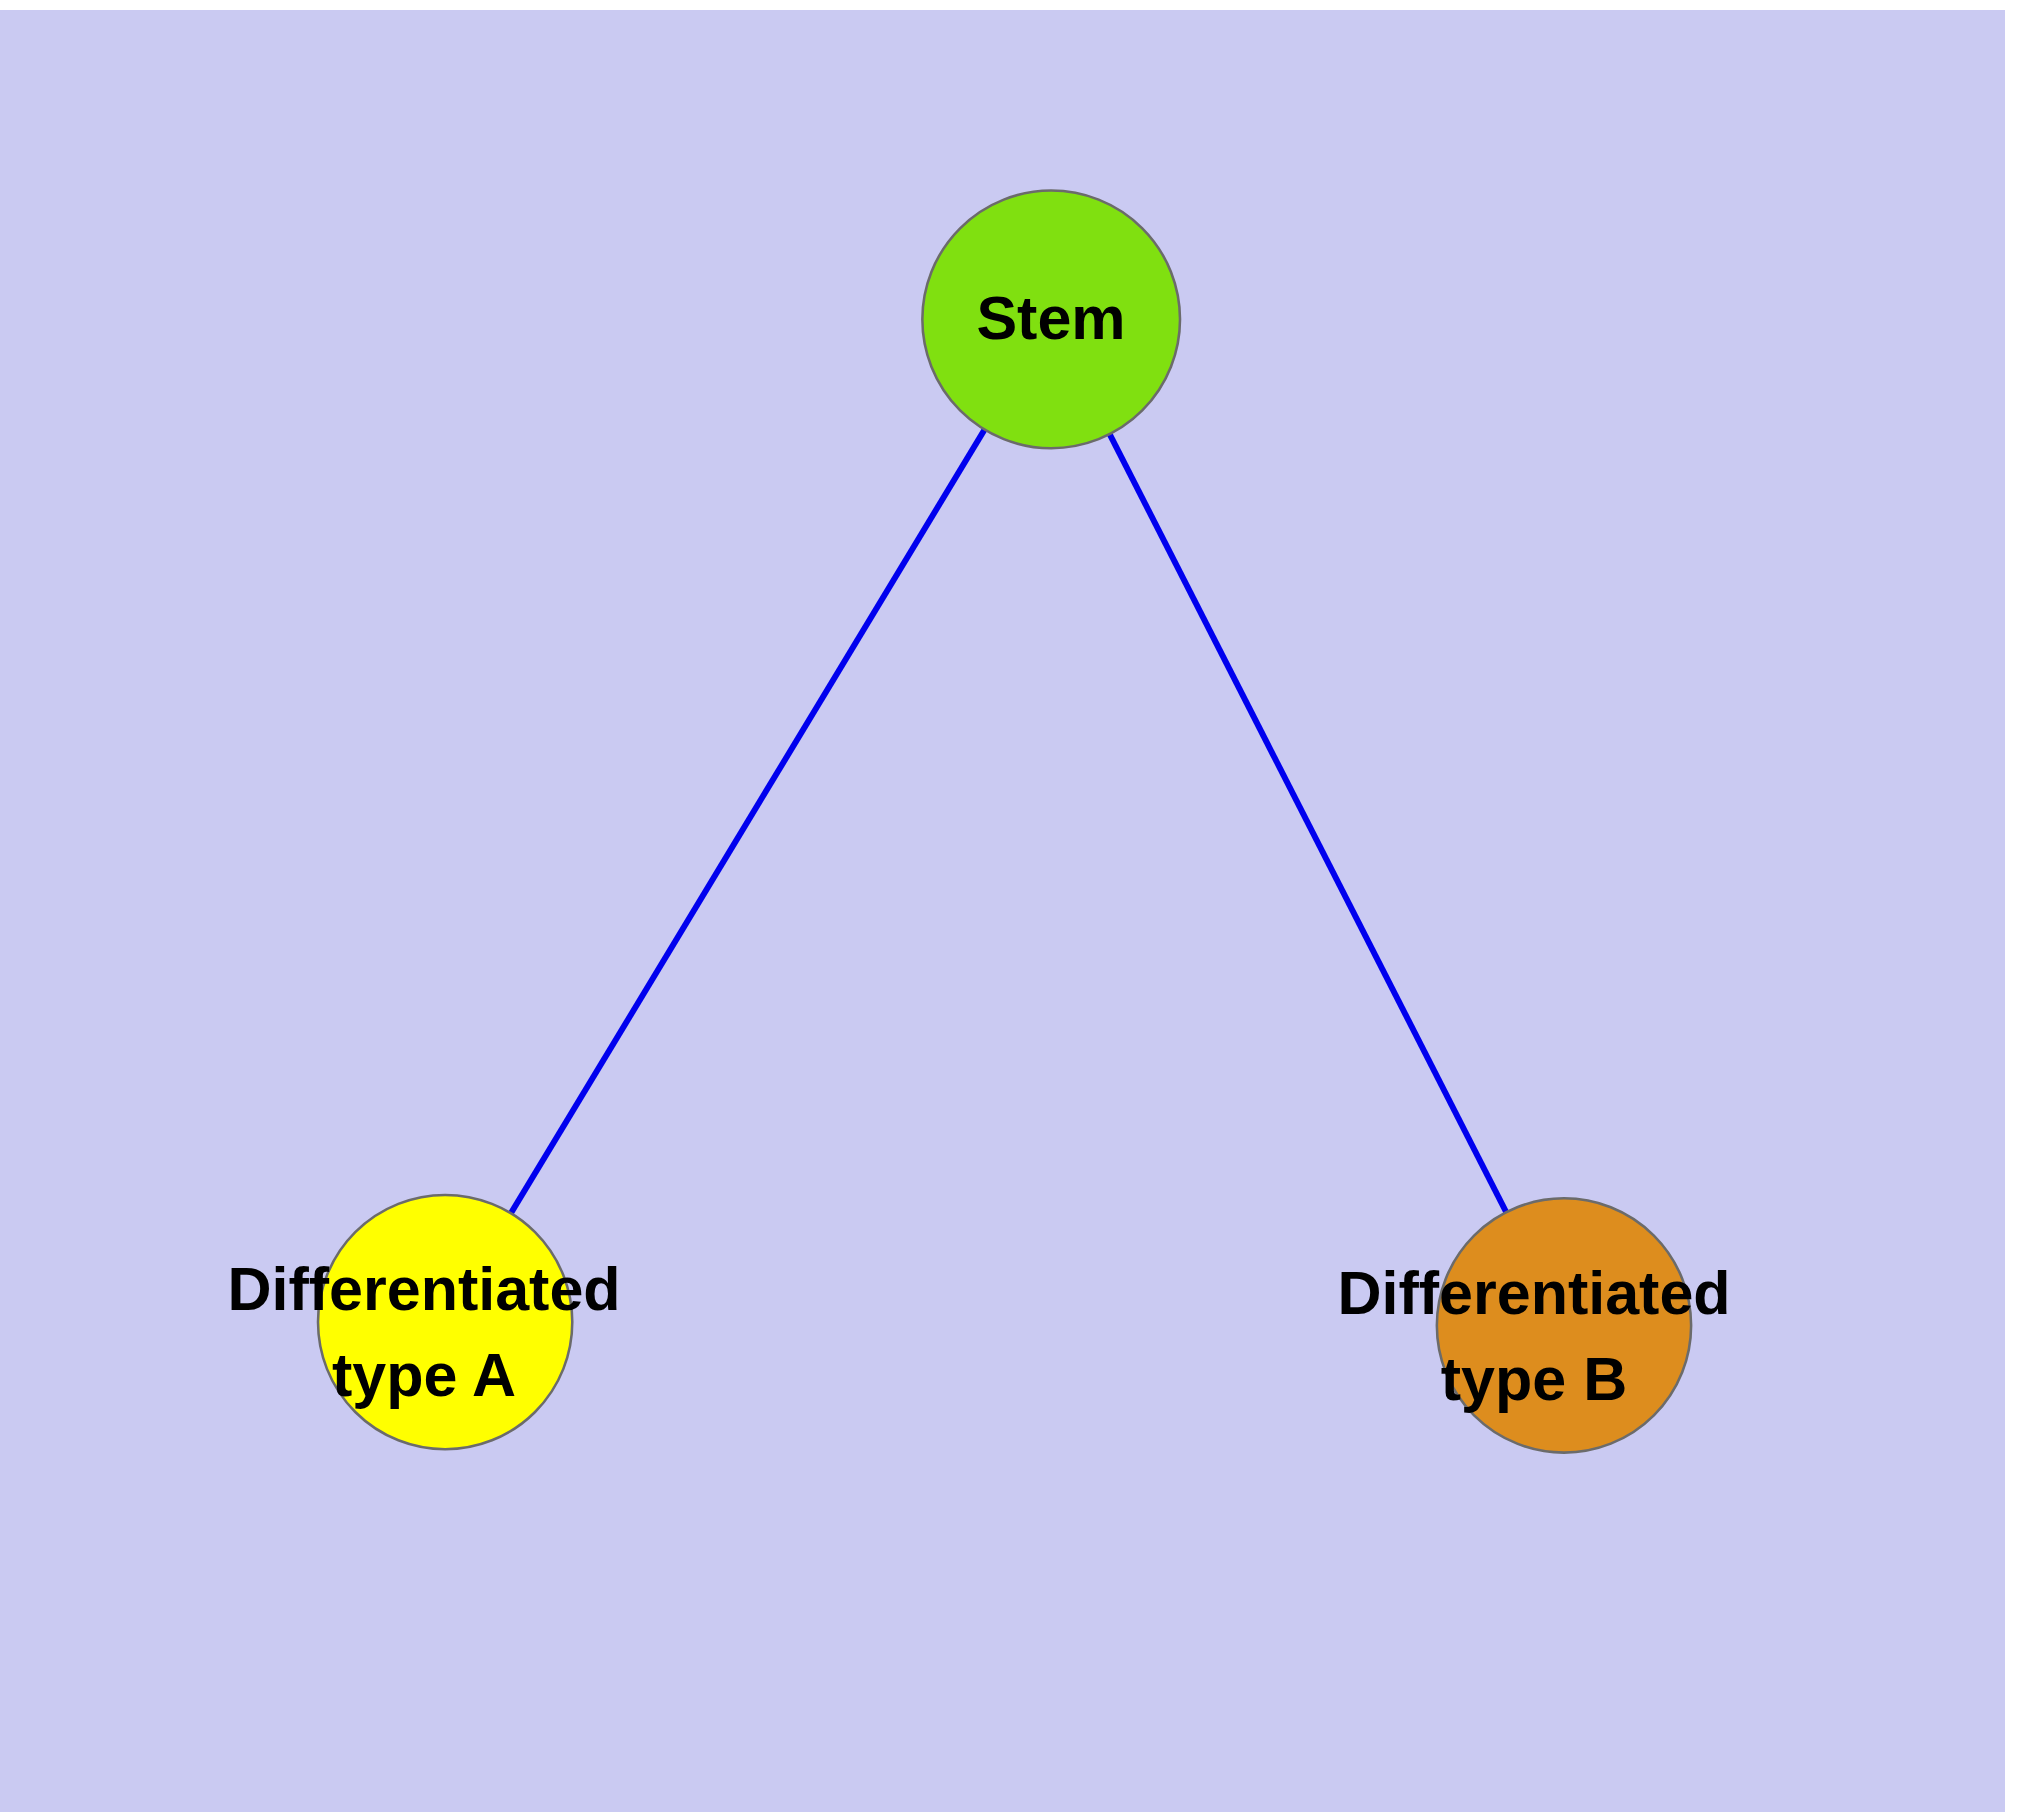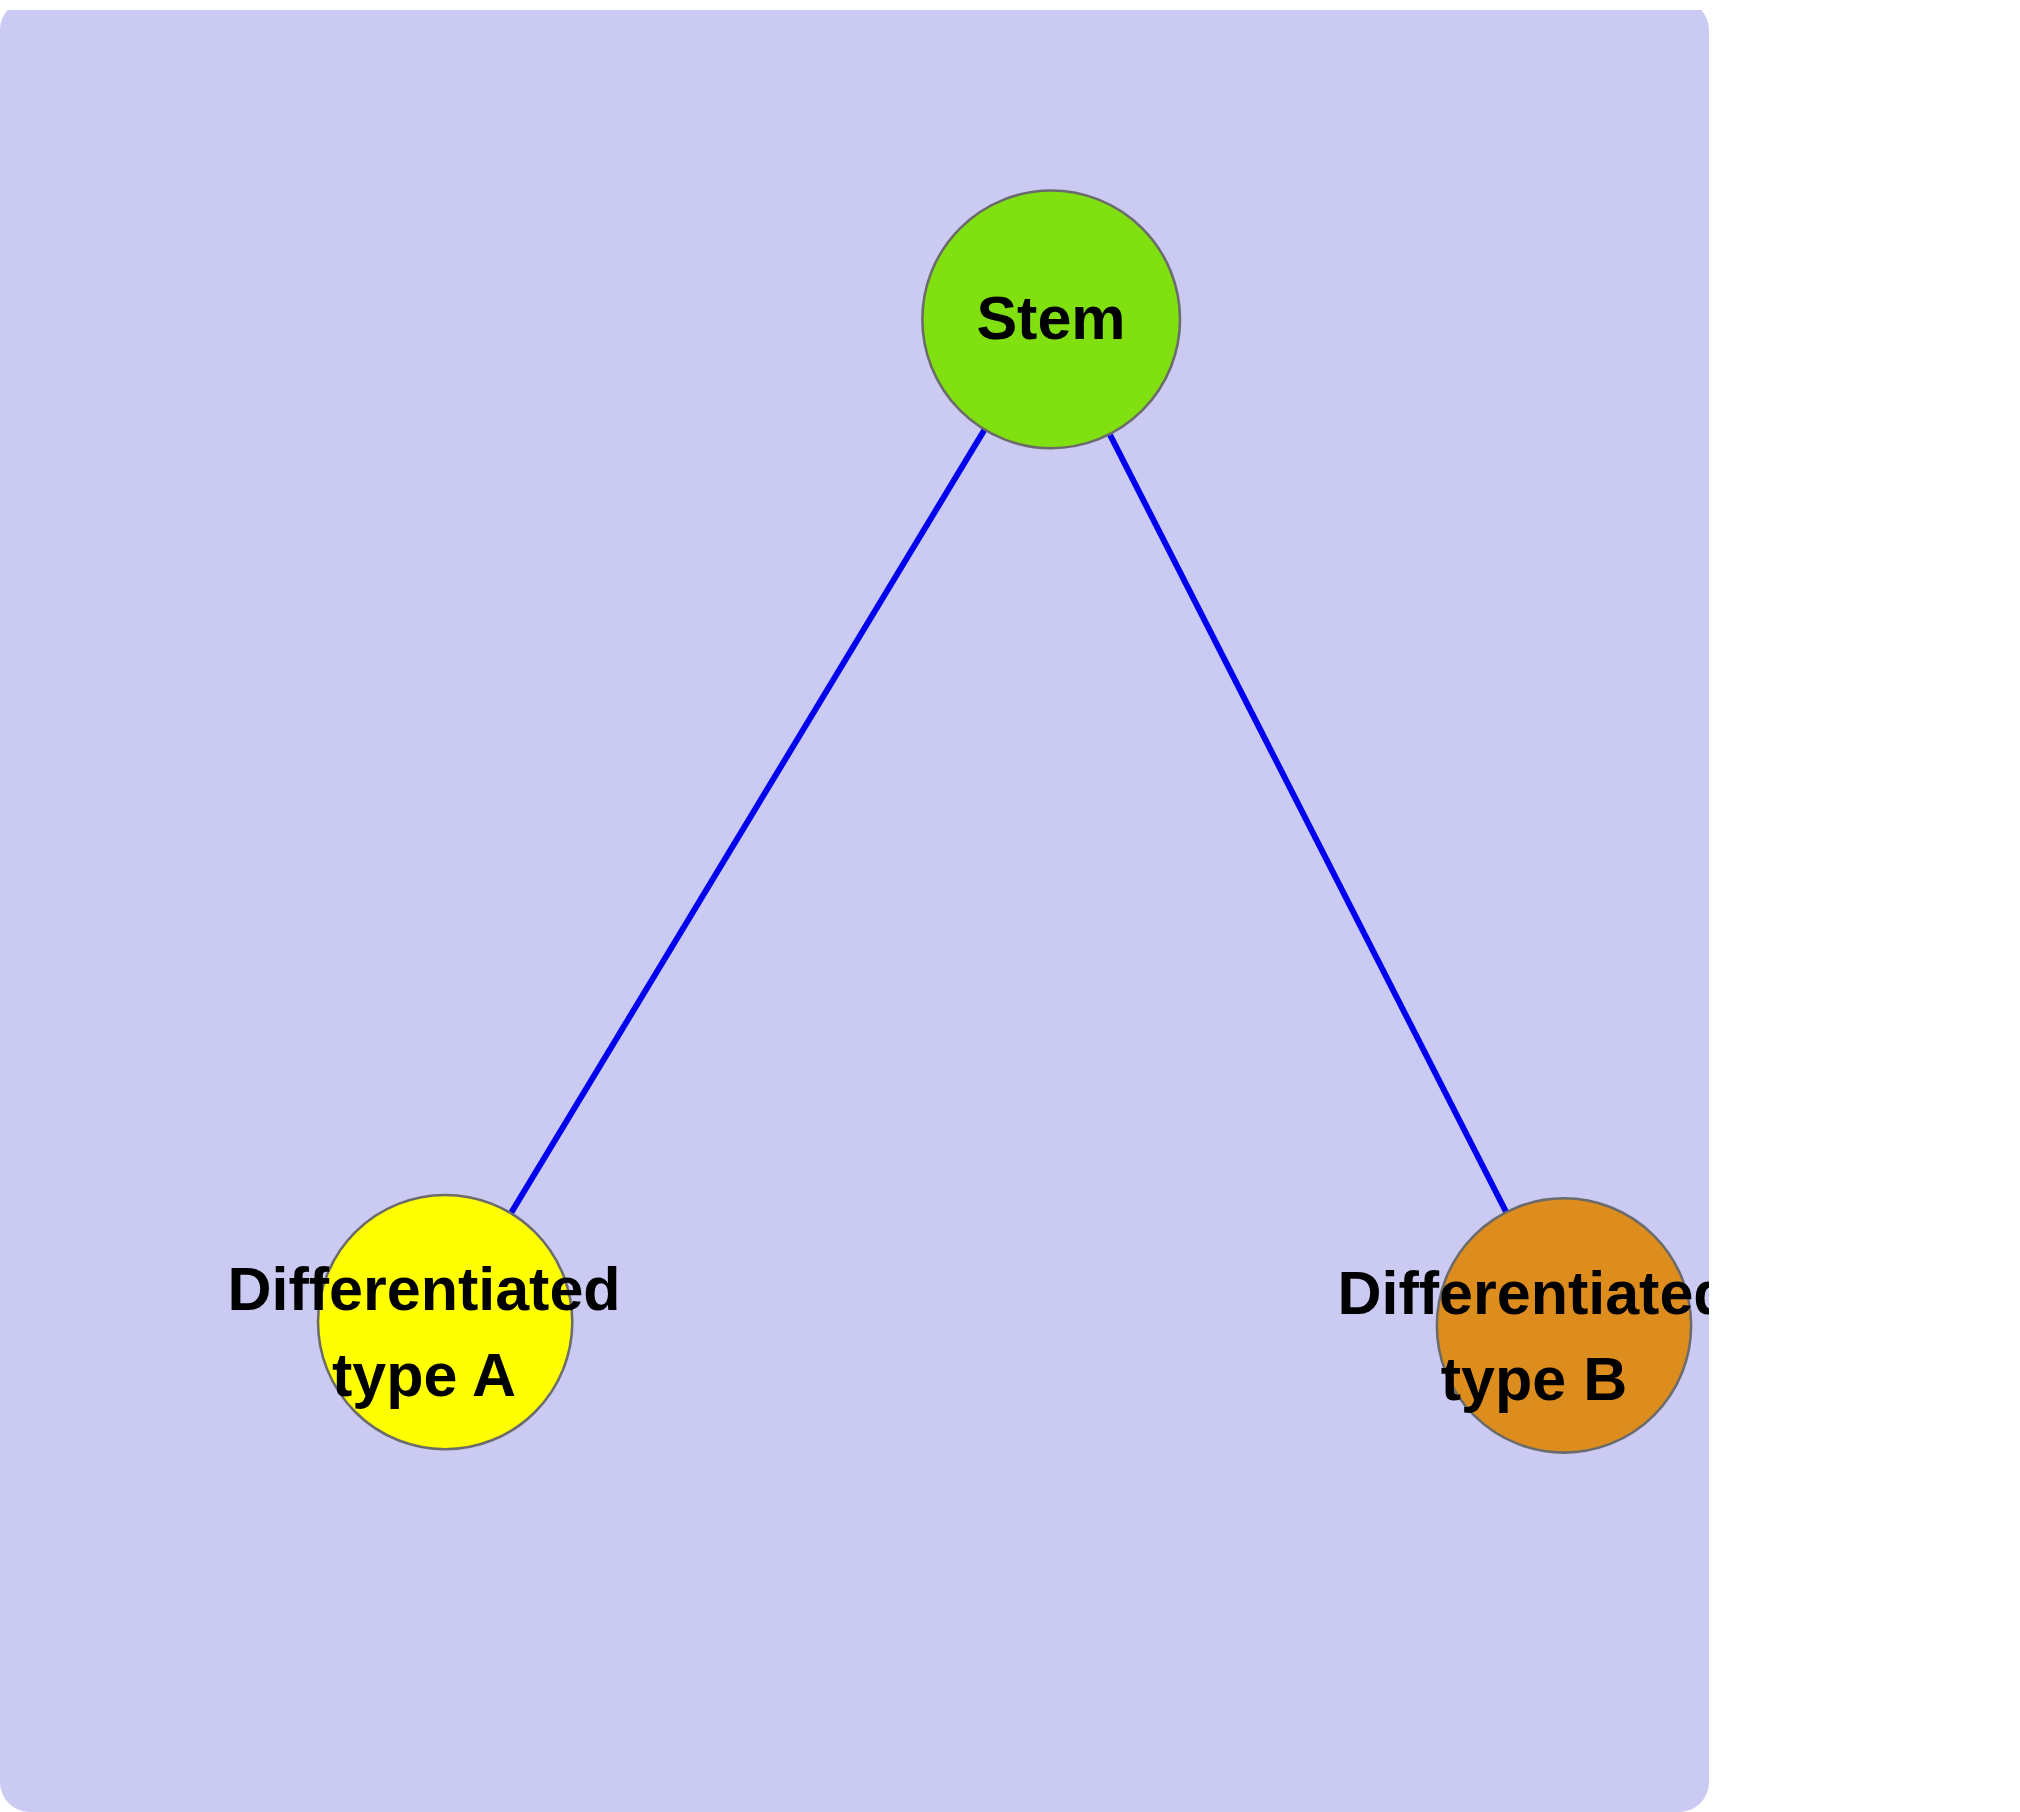--- a/index.html
+++ b/index.html
@@ -3,25 +3,24 @@
 <meta charset="utf-8">
 <style>
   html, body {
     margin: 0;
     padding: 0;
     background: #ffffff;
     font-family: "Liberation Sans", sans-serif;
   }
   .page {
     position: relative;
-    width: 1709px;
+    width: 2005px;
     height: 1812px;
     background: #ffffff;
     overflow: hidden;
-    border-radius: 30px;
   }
   .canvas {
     position: absolute;
     left: 0;
     top: 10.2px;
     width: 2021px;
     height: 1802px;
   }
   .canvas svg {
     position: absolute;

